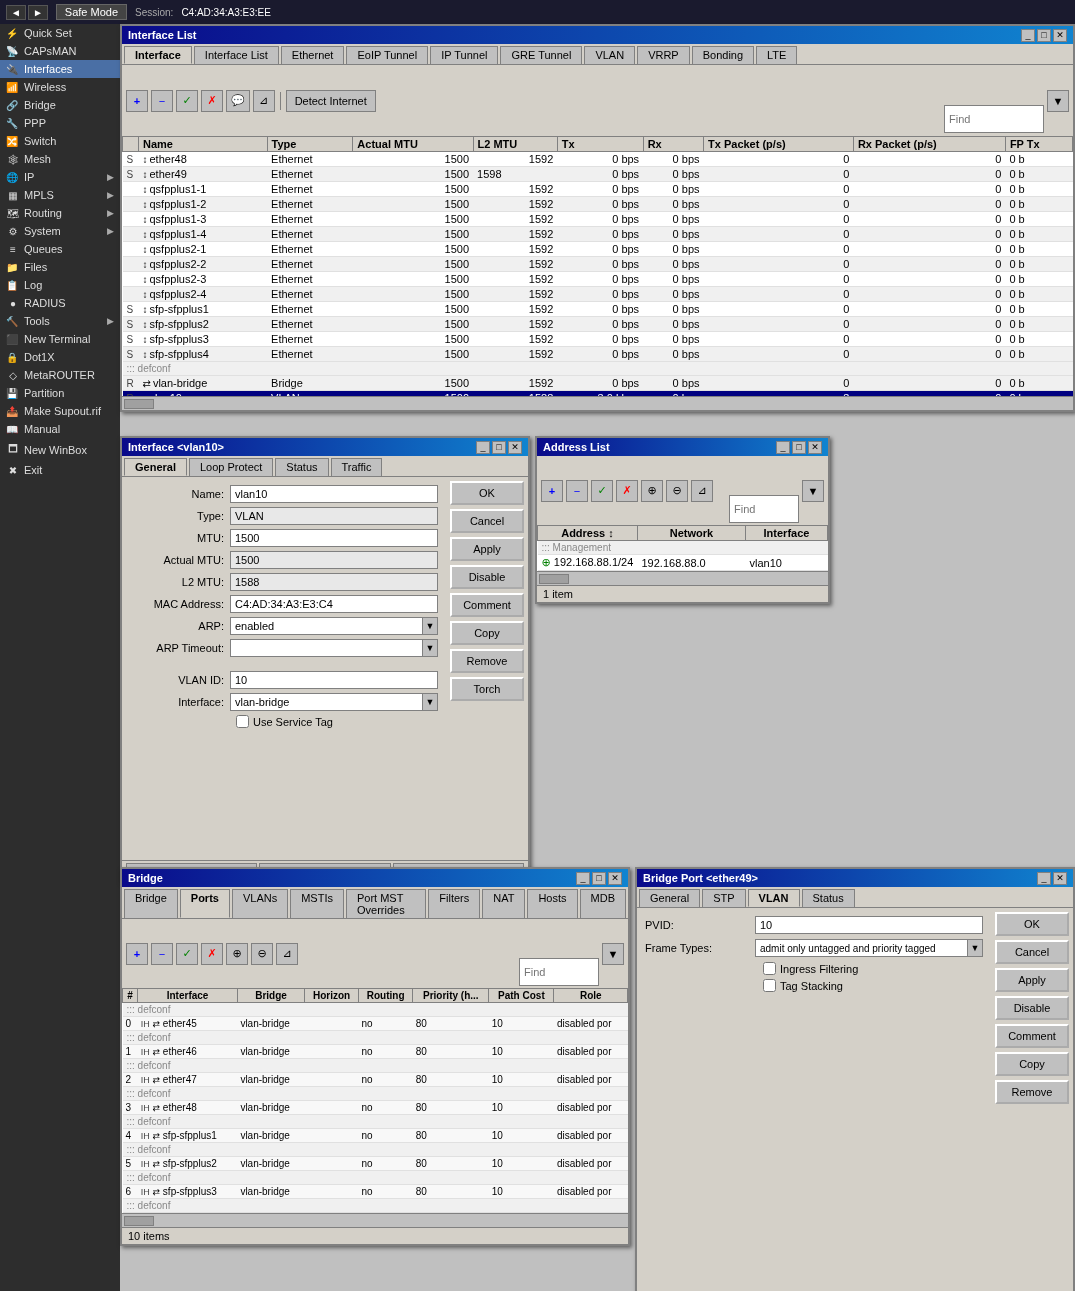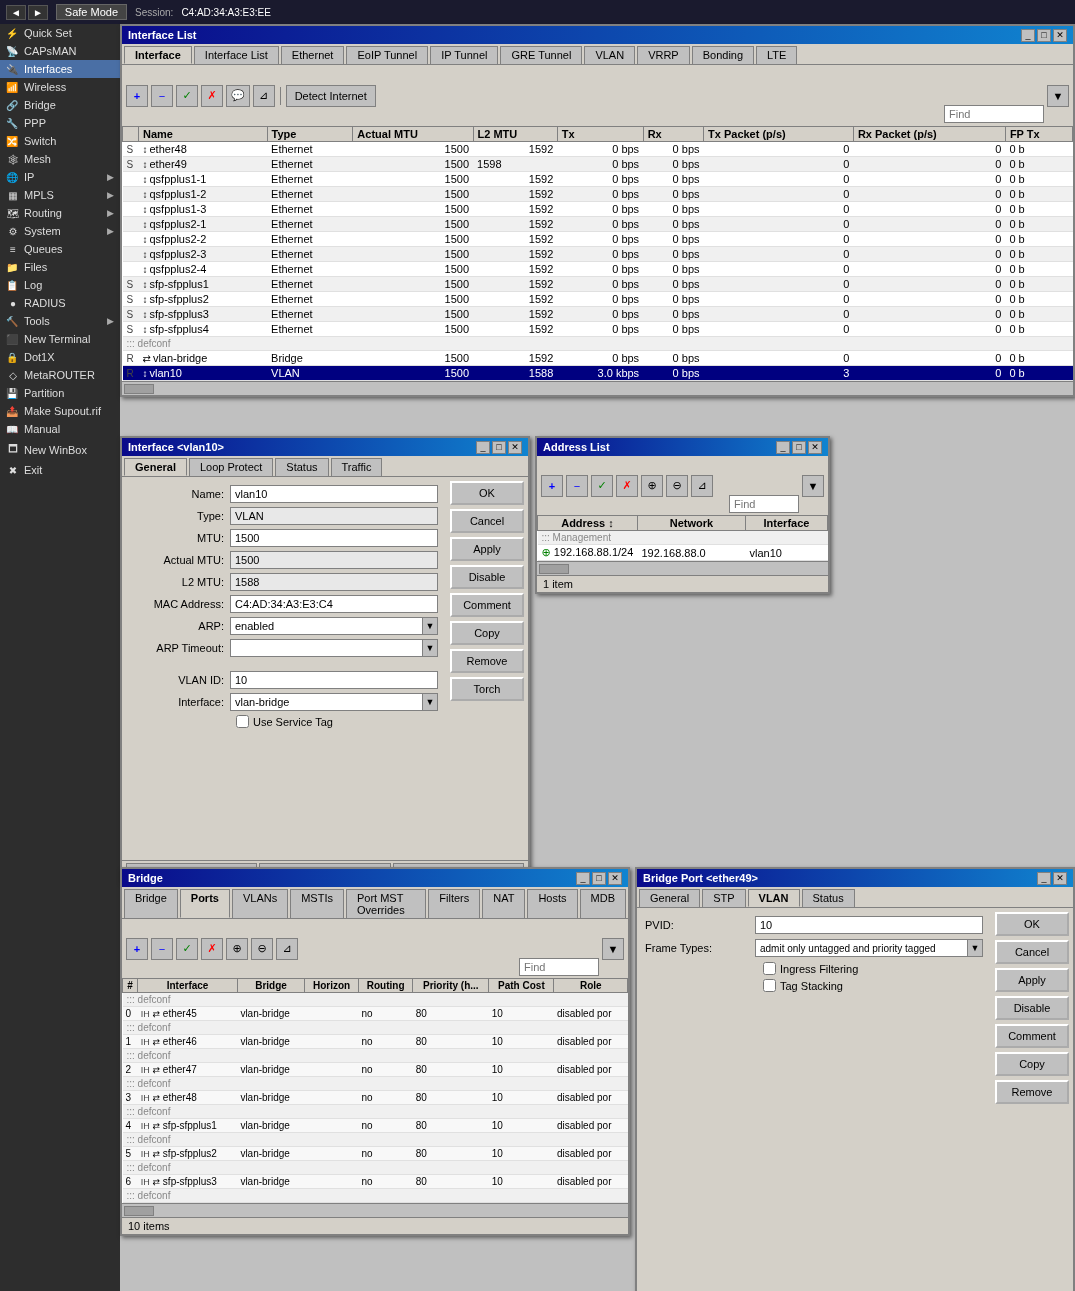--- a/index.html
+++ b/index.html
@@ -35,21 +35,21 @@
 
     
     .tab-bar { background: #d4d0c8; display: flex; border-bottom: 1px solid #808080; padding: 2px 2px 0; gap: 2px; }
     .tab { padding: 2px 10px; background: #c0c0c0; border: 1px solid #808080; border-bottom: none; cursor: pointer; color: #000; font-size: 11px; }
     .tab.active { background: #d4d0c8; border-bottom: 1px solid #d4d0c8; font-weight: bold; }
 
     
     .toolbar { display: flex; align-items: center; gap: 3px; padding: 3px 4px; background: #d4d0c8; }
     .tb-btn { background: #c0c0c0; border: 1px solid #808080; padding: 2px 4px; cursor: pointer; font-size: 11px; min-width: 22px; height: 22px; display: flex; align-items: center; justify-content: center; }
     .tb-separator { width: 1px; background: #808080; height: 18px; margin: 0 2px; }
-    .find-box { margin-left: auto; border: 1px solid #808080; background: #fff; padding: 1px 4px; height: 18px; width: 100px; margin-top: 37px; }
+    .find-box { margin-left: auto; border: 1px solid #808080; background: #fff; padding: 1px 4px; height: 28px; width: 100px; margin-top: 37px; }
 
     
     .data-table { width: 100%; border-collapse: collapse; background: #fff; }
     .data-table th { background: #d4d0c8; border: 1px solid #808080; padding: 1px 4px; text-align: left; font-weight: bold; font-size: 11px; white-space: nowrap; }
     .data-table td { border-bottom: 1px solid #e0e0e0; padding: 1px 4px; font-size: 11px; white-space: nowrap; overflow: hidden; }
     .data-table tr:nth-child(even) { background: #f0f0f0; }
     .data-table tr.selected { background: #000080 !important; color: #fff; }
     
     .table-scroll { overflow-x: auto; max-height: 260px; overflow-y: auto; }
     .status-bar { background: #d4d0c8; border-top: 1px solid #808080; padding: 2px 6px; font-size: 11px; }
@@ -325,20 +325,34 @@
       <td style="text-align:right;">1592</td>
       <td style="text-align:right;">0 bps</td>
       <td style="text-align:right;">0 bps</td>
       <td style="text-align:right;">0</td>
       <td style="text-align:right;">0</td>
       <td>0 b</td>
     </tr>
               <tr>
       <td style="font-size:10px; color:#444;"></td>
       <td>
+        <span style="font-size:10px; margin-right:2px;">↕</span>qsfpplus1-4
+      </td>
+      <td>Ethernet</td>
+      <td style="text-align:right;">1500</td>
+      <td style="text-align:right;">1592</td>
+      <td style="text-align:right;">0 bps</td>
+      <td style="text-align:right;">0 bps</td>
+      <td style="text-align:right;">0</td>
+      <td style="text-align:right;">0</td>
+      <td>0 b</td>
+    </tr>
+              <tr>
+      <td style="font-size:10px; color:#444;"></td>
+      <td>
         <span style="font-size:10px; margin-right:2px;">↕</span>qsfpplus2-1
       </td>
       <td>Ethernet</td>
       <td style="text-align:right;">1500</td>
       <td style="text-align:right;">1592</td>
       <td style="text-align:right;">0 bps</td>
       <td style="text-align:right;">0 bps</td>
       <td style="text-align:right;">0</td>
       <td style="text-align:right;">0</td>
       <td>0 b</td>

